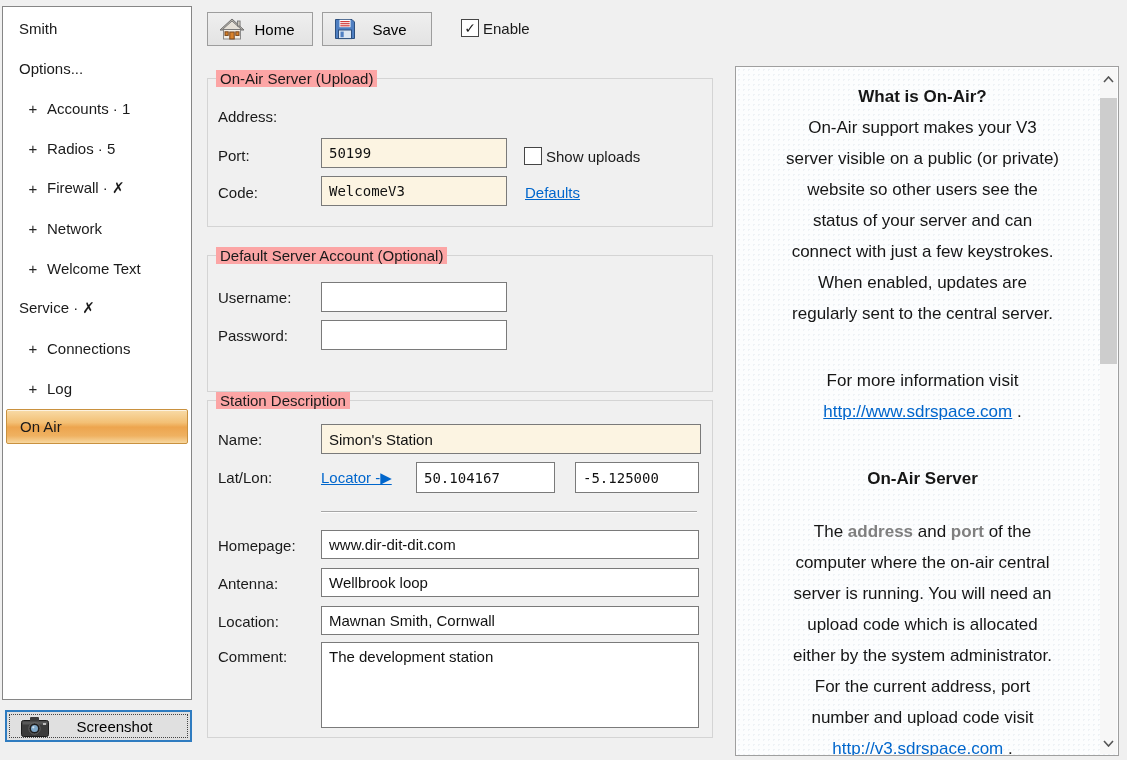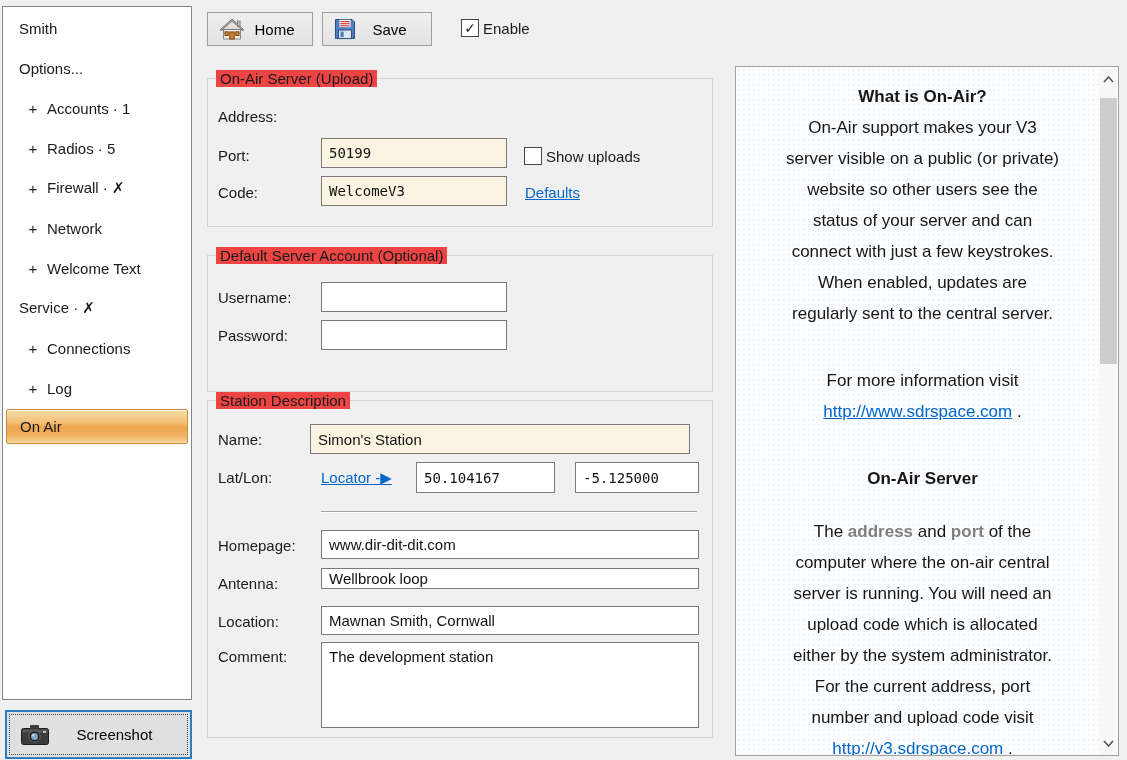--- a/index.html
+++ b/index.html
@@ -27,21 +27,21 @@
   .nav-item.selected {
     left:3px; width:182px; height:35px;
     border:1px solid #c9913f; border-radius:2px;
     background:linear-gradient(180deg,#f8dba8 0%,#f3c075 38%,#eda54e 52%,#efb161 78%,#f7d79f 100%);
     box-shadow:inset 0 1px 0 rgba(255,255,255,.65);
     padding-left:13px;
   }
 
   
   .screenshot-btn {
-    position:absolute; left:5px; top:710px; width:187px; height:49px;
+    position:absolute; left:5px; top:710px; width:187px; height:32px;
     background:#e0e0e0; border:2px solid #2f7cc0;
     outline:1px dotted #444; outline-offset:-5px;
     display:flex; align-items:center; font-size:15px; cursor:pointer;
     font-family:"Liberation Sans", sans-serif;
   }
   .screenshot-btn .cam { margin-left:14px; display:flex; }
   .screenshot-btn .txt { flex:1; text-align:center; padding-right:10px; }
 
   
   .tb-btn {
@@ -60,21 +60,21 @@
   }
   .enable-wrap { position:absolute; left:461px; top:19px; display:flex; align-items:center; gap:4px; font-size:15px; }
 
   
   .group {
     position:absolute; left:207px; width:506px;
     border:1px solid #d4d4d4; background:#f0f0f0;
   }
   .group-title {
     position:absolute; top:-9px; left:8px;
-    background:#ef4444; padding:0 4px; font-size:15px; white-space:nowrap;
+    background:#fca5a5; padding:0 4px; font-size:15px; white-space:nowrap;
   }
   .flabel { position:absolute; font-size:15px; white-space:nowrap; }
   .fld {
     position:absolute; border:1px solid #7a7a7a; background:#fff;
     padding:0 7px; font-size:15px; color:#111; outline:none;
     font-family:"Liberation Sans", sans-serif;
   }
   .fld.cream { background:#fcf4e2; }
   .fld.mono { font-family:"DejaVu Sans Mono", monospace; font-size:14px; }
   textarea.fld { padding:4px 7px; resize:none; line-height:19px; }
@@ -231,30 +231,30 @@
   <div class="group-title">Default Server Account (Optional)</div>
   <div class="flabel" style="left:10px;top:33px">Username:</div>
   <input class="fld" style="left: 113px; top: 26px; width: 186px; height: 30px;" value="">
   <div class="flabel" style="left:10px;top:71px">Password:</div>
   <input class="fld" style="left: 113px; top: 64px; width: 186px; height: 30px;" value="">
 </div>
 
 <div class="group" style="top:400px;height:338px">
   <div class="group-title">Station Description</div>
   <div class="flabel" style="left:10px;top:30px">Name:</div>
-  <input class="fld cream" style="left: 102px; top: 23px; width: 380px; height: 30px;" value="Simon's Station">
+  <input class="fld cream" style="left: 113px; top: 23px; width: 380px; height: 30px;" value="Simon's Station">
   <div class="flabel" style="left:10px;top:68px">Lat/Lon:</div>
   <span class="lnk" style="position:absolute;left:113px;top:68px;font-size:15px">Locator -▶</span>
   <input class="fld mono" style="left: 208px; top: 61px; width: 139px; height: 31px;" value="50.104167">
   <input class="fld mono" style="left: 367px; top: 61px; width: 124px; height: 31px;" value="-5.125000">
   <div class="hdivider" style="left:113px;top:110px;width:376px"></div>
   <div class="flabel" style="left:10px;top:136px">Homepage:</div>
   <input class="fld" style="left: 113px; top: 129px; width: 378px; height: 29px;" value="www.dir-dit-dit.com">
   <div class="flabel" style="left:10px;top:174px">Antenna:</div>
-  <input class="fld" style="left: 113px; top: 167px; width: 378px; height: 21px;" value="Wellbrook loop">
+  <input class="fld" style="left: 113px; top: 167px; width: 378px; height: 29px;" value="Wellbrook loop">
   <div class="flabel" style="left:10px;top:212px">Location:</div>
   <input class="fld" style="left: 113px; top: 205px; width: 378px; height: 29px;" value="Mawnan Smith, Cornwall">
   <div class="flabel" style="left:10px;top:247px">Comment:</div>
   <textarea class="fld" style="left: 113px; top: 241px; width: 378px; height: 86px;">The development station</textarea>
 </div>
 
 <div class="help-panel">
   <div class="help-content">
     <div class="h-heading">What is On-Air?</div>
     <p class="h-para mb36">On-Air support makes your V3

